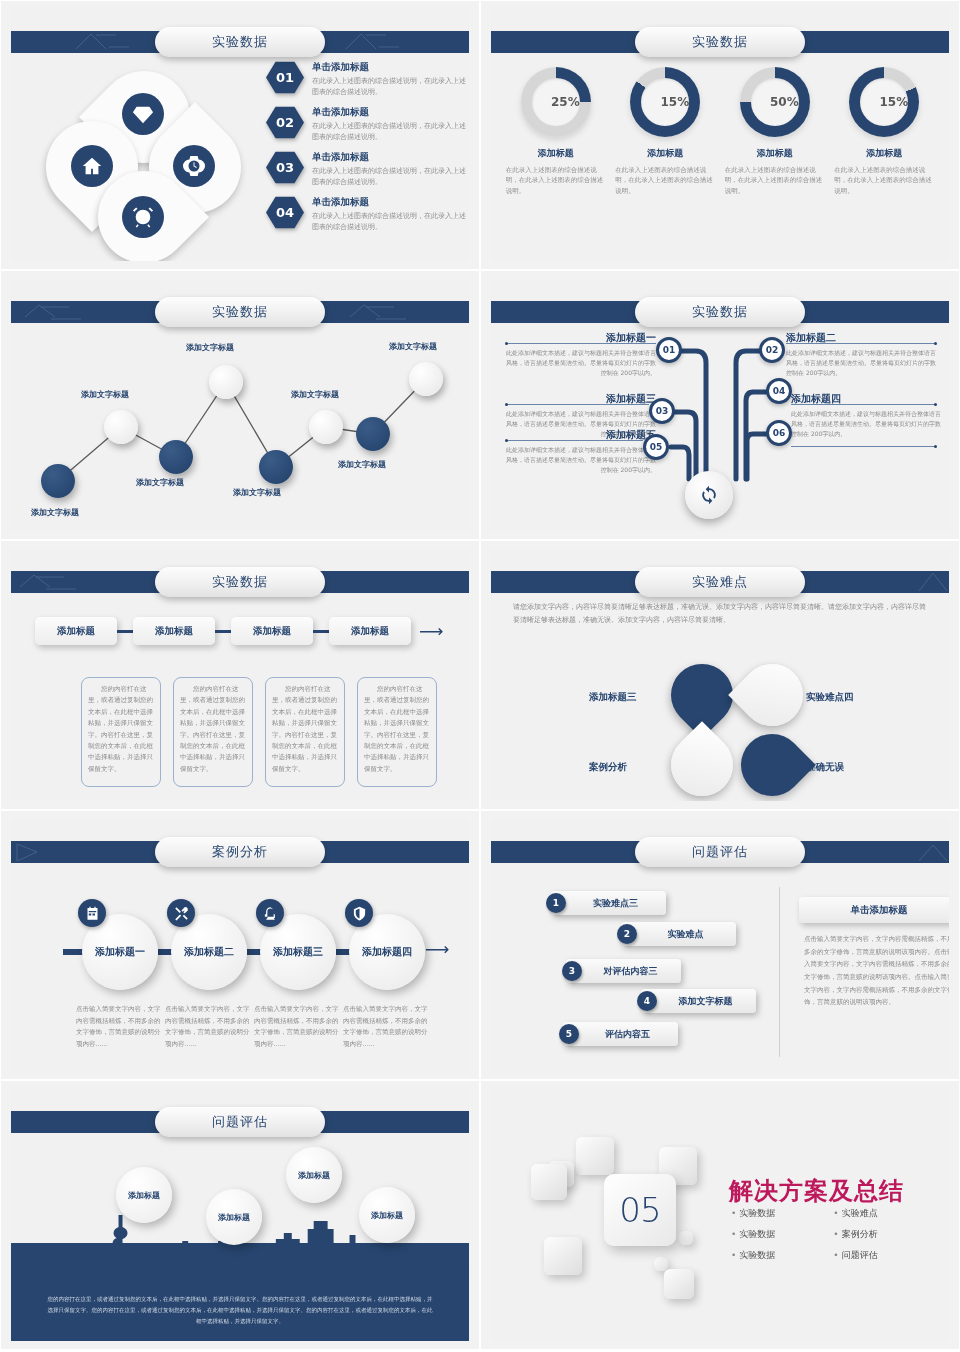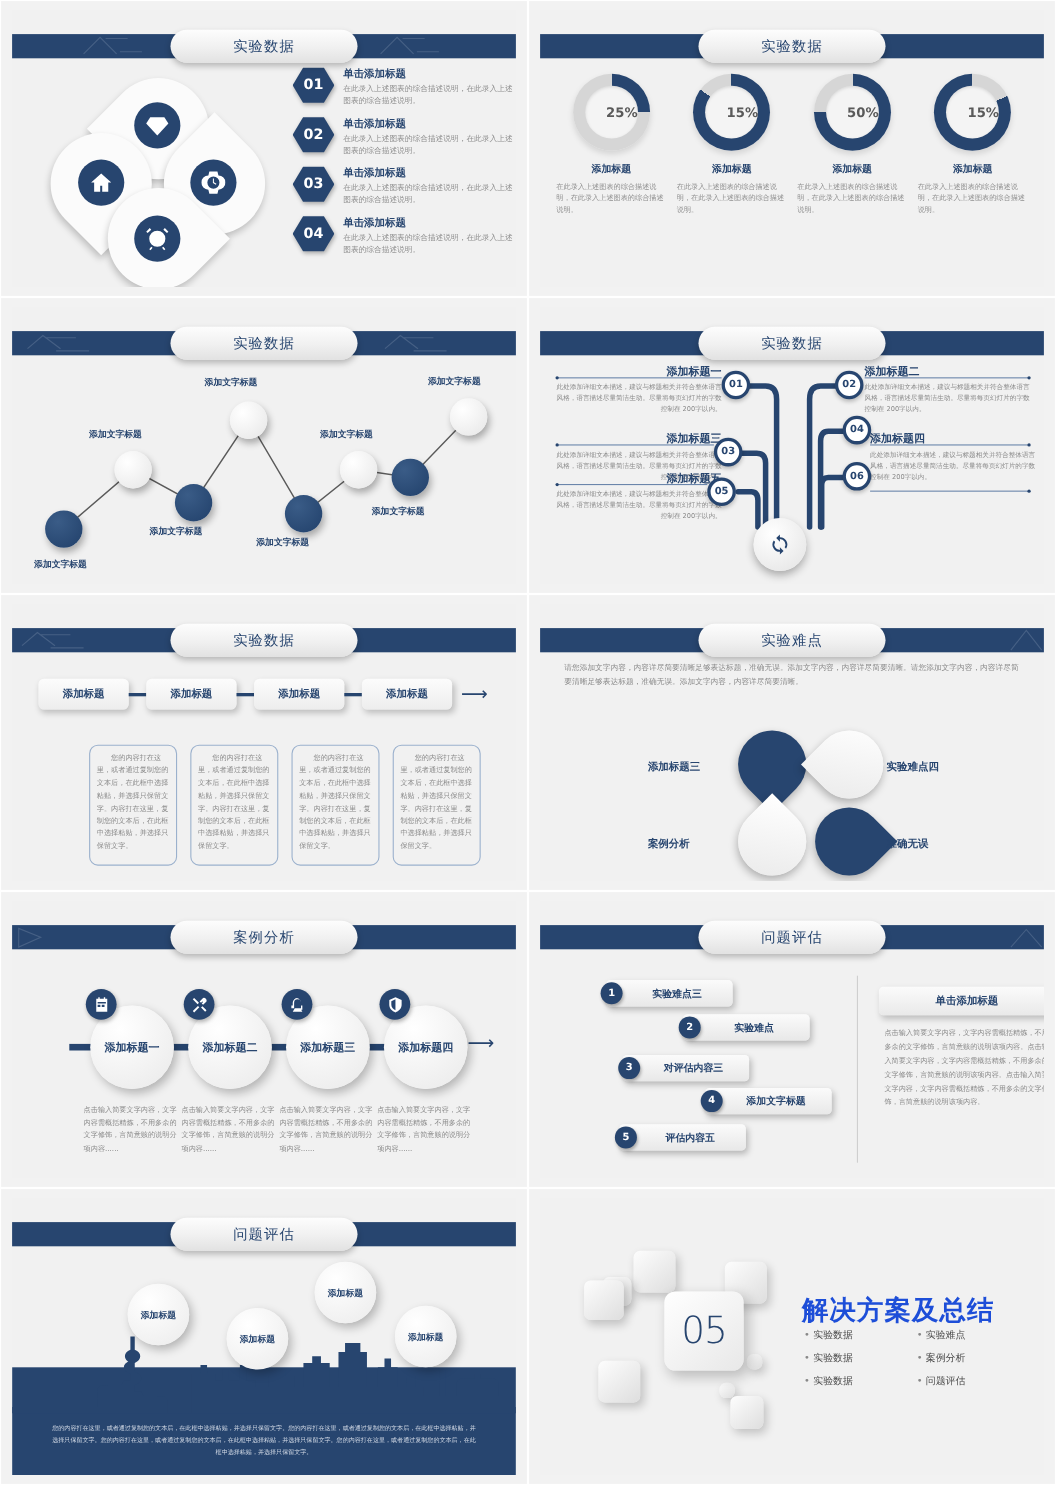--- a/index.html
+++ b/index.html
@@ -150,21 +150,21 @@
   .skytxt{position:absolute;left:34px;right:34px;bottom:14px;font-size:5.5px;color:#d6dde8;
      line-height:2.0;text-align:center;}
 
   
   .sq{position:absolute;border-radius:6px;
     background:linear-gradient(140deg,#fdfdfd,#dedede);box-shadow:3px 4px 9px rgba(0,0,0,.20);}
   .bigsq{position:absolute;left:113px;top:85px;width:72px;height:72px;border-radius:10px;
     background:linear-gradient(140deg,#ffffff,#e8e8e8);box-shadow:4px 5px 12px rgba(0,0,0,.22);
     display:flex;align-items:center;justify-content:center;z-index:3;}
   .bigsq span{font-size:34px;color:#27456f;font-weight:300;letter-spacing:-1px;}
-  .s10h{position:absolute;left:238px;top:86px;font-size:24px;color:#1d4ed8;font-weight:bold;letter-spacing:1px;}
+  .s10h{position:absolute;left:238px;top:86px;font-size:24px;color:#be185d;font-weight:bold;letter-spacing:1px;}
   .s10cols{position:absolute;left:240px;top:118px;display:flex;gap:58px;}
   .s10cols ul{list-style:none;}
   .s10cols li{font-size:9px;color:#4b4b4b;margin-bottom:8px;}
   .s10cols li::before{content:"•";color:#888;margin-right:3px;}
 </style>
 </head>
 <body>
 
 <div class="grid">
 

